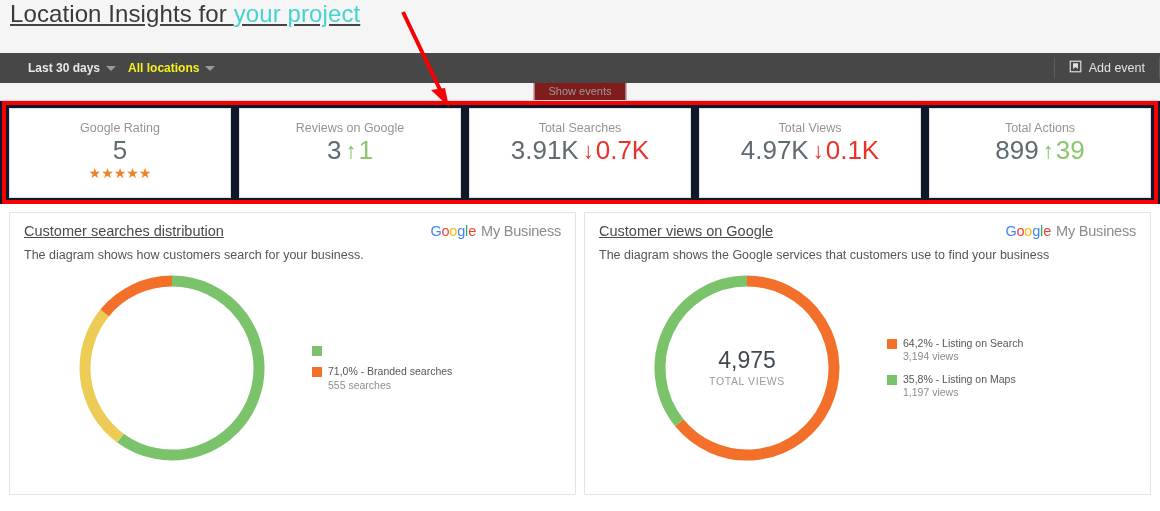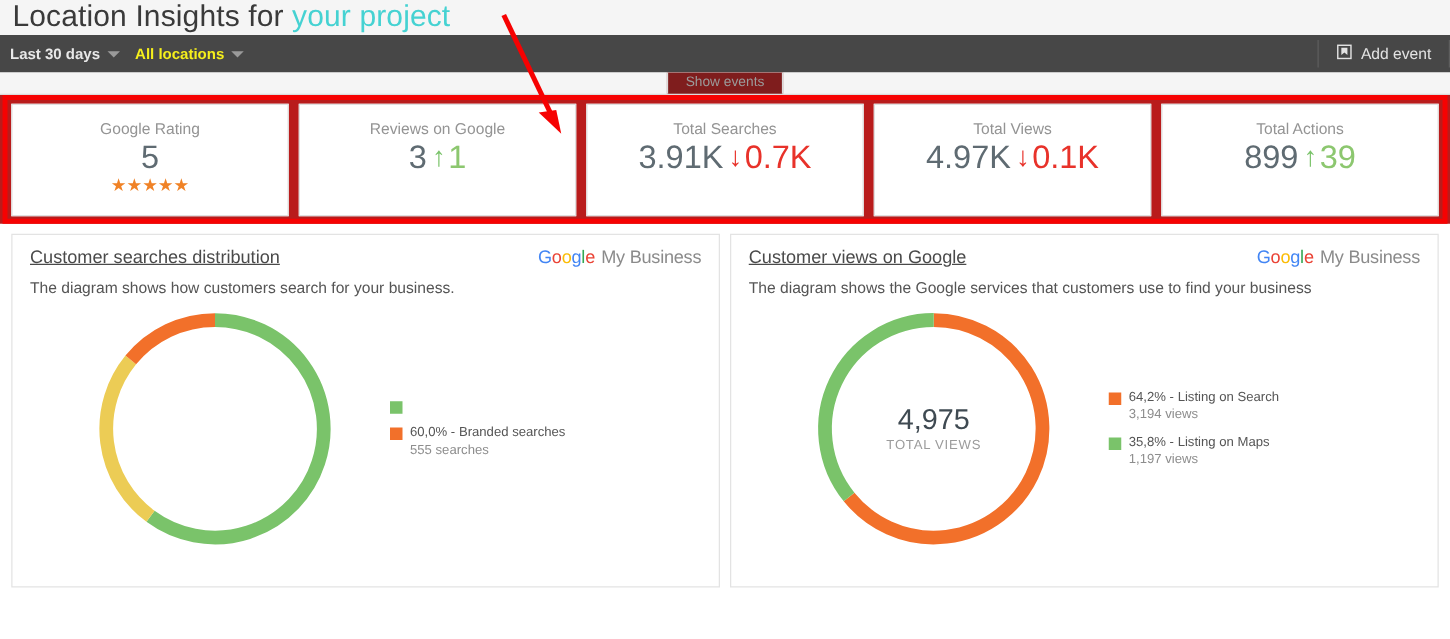--- a/index.html
+++ b/index.html
@@ -11,26 +11,27 @@
     width: 1160px;
     height: 511px;
     font-family: "Liberation Sans", sans-serif;
     color: #444;
     overflow: hidden;
     position: relative;
   }
 
   
   .page-header {
-    height: 28px;
+    height: 53px;
     background: #f5f5f5;
     display: flex;
     align-items: flex-start;
     padding-left: 10px;
     box-sizing: border-box;
+    text-decoration: underline;
   }
   .page-title {
     font-size: 24px;
     font-weight: 400;
     color: #3a3a3a;
     letter-spacing: 0.1px;
     white-space: nowrap;
   }
   .page-title .project {
     color: #45d2d2;
@@ -56,21 +57,21 @@
     align-items: stretch;
   }
   .tb-item {
     display: flex;
     align-items: center;
     gap: 6px;
     padding: 0 12px;
     cursor: pointer;
     white-space: nowrap;
   }
-  .tb-item.first { padding-left: 8px; padding-right: 8px; }
+  .tb-item.first { padding-left: 28px; padding-right: 8px; }
   .tb-item.locations { color: #f5ef1c; padding-left: 4px; }
   .tb-sep {
     width: 1px;
     background: #5e5e5e;
     margin: 4px 0;
   }
   .caret {
     width: 0; height: 0;
     border-left: 5px solid transparent;
     border-right: 5px solid transparent;
@@ -109,21 +110,21 @@
     border-right: 1px solid #dcdcdc;
     font-size: 11px;
     color: #9b9b9b;
     cursor: pointer;
     white-space: nowrap;
   }
 
   
   .kpi-region {
     position: relative;
-    background: #b91c1c;
+    background: #0f172a;
     padding: 7px 0 6px 0;
   }
   .kpi-row {
     display: flex;
     gap: 8px;
     padding: 0 9px;
   }
   .kpi-card {
     flex: 1;
     background: #ffffff;
@@ -376,21 +377,21 @@
             <path d="M 32.61823376271015 44.96639591355819 A 87 87 0 0 1 99.99999999999999 13" fill="none" stroke="#f2702a" stroke-width="11"></path>
           </svg>
       </div>
       <div class="legend" id="legend-left">
           <div class="legend-item">
             <span class="swatch" style="background: rgb(122, 195, 106);"></span>
           </div>
           <div class="legend-item">
             <span class="swatch" style="background: rgb(242, 112, 42);"></span>
             <div>
-              <div class="legend-main">60,0% - Branded searches</div>
+              <div class="legend-main">71,0% - Branded searches</div>
               <div class="legend-sub">555 searches</div>
             </div>
           </div>
         </div>
     </div>
   </div>
 
   <div class="chart-panel">
     <div class="panel-head">
       <div class="panel-title">Customer views on Google</div>

